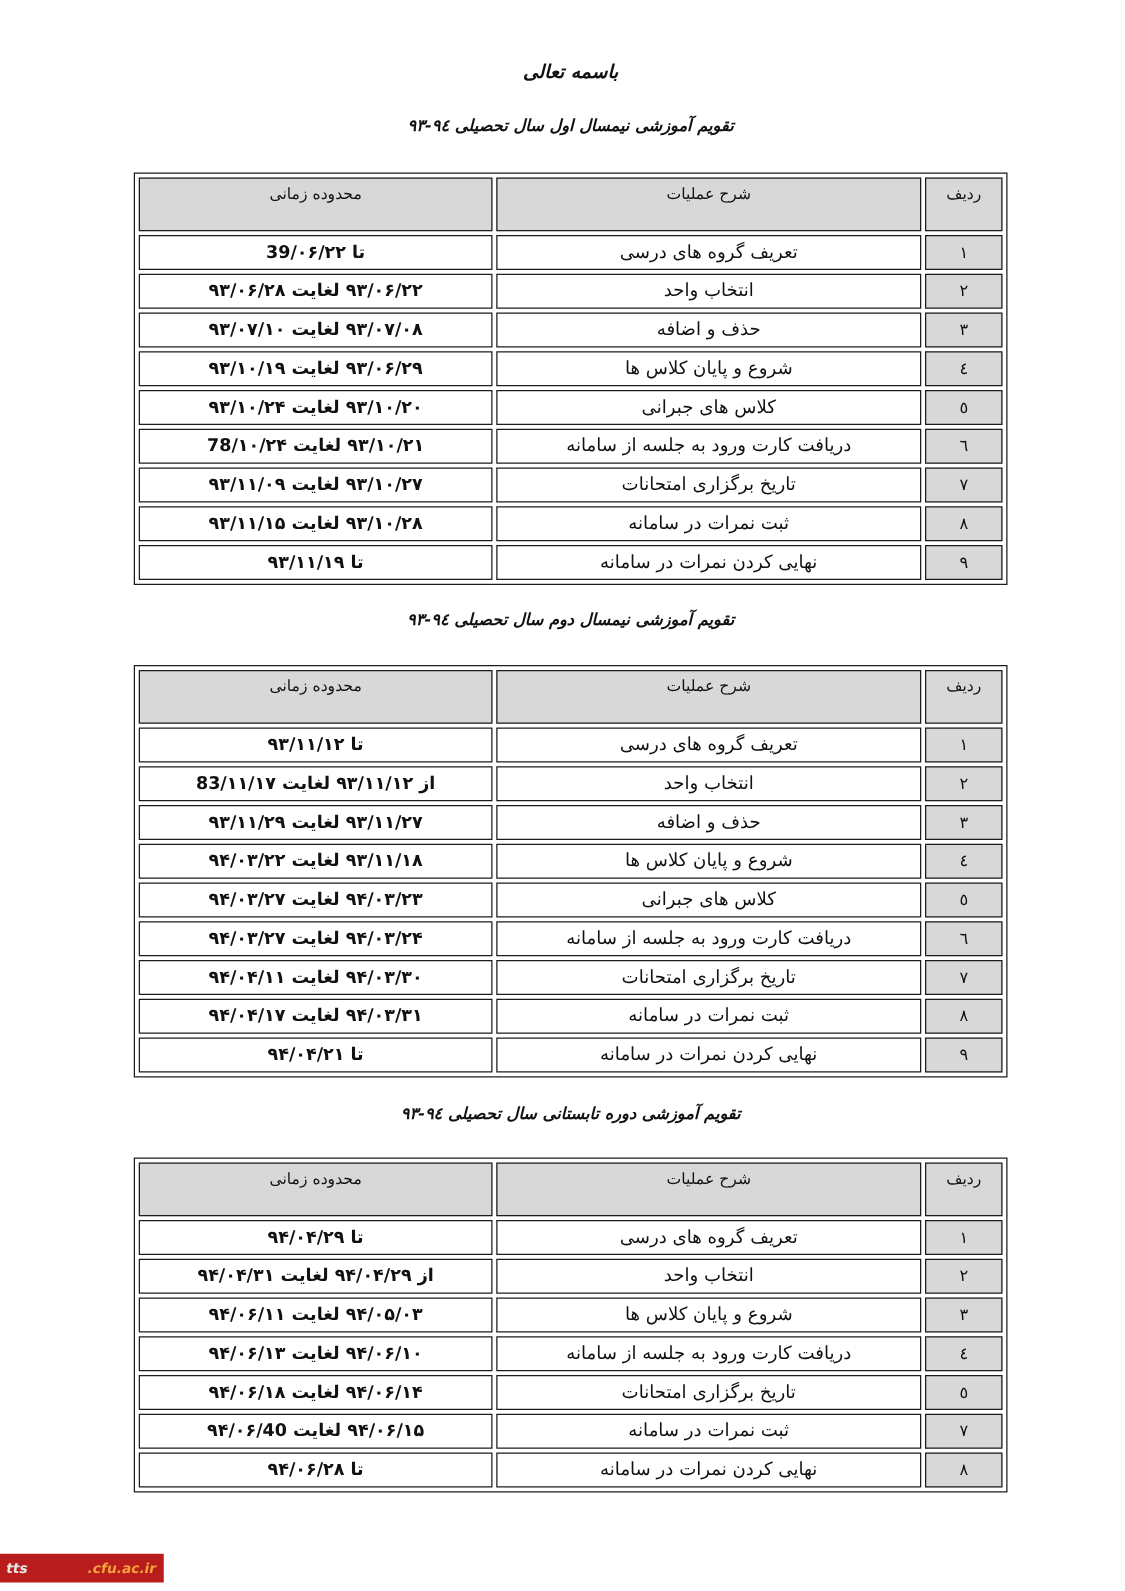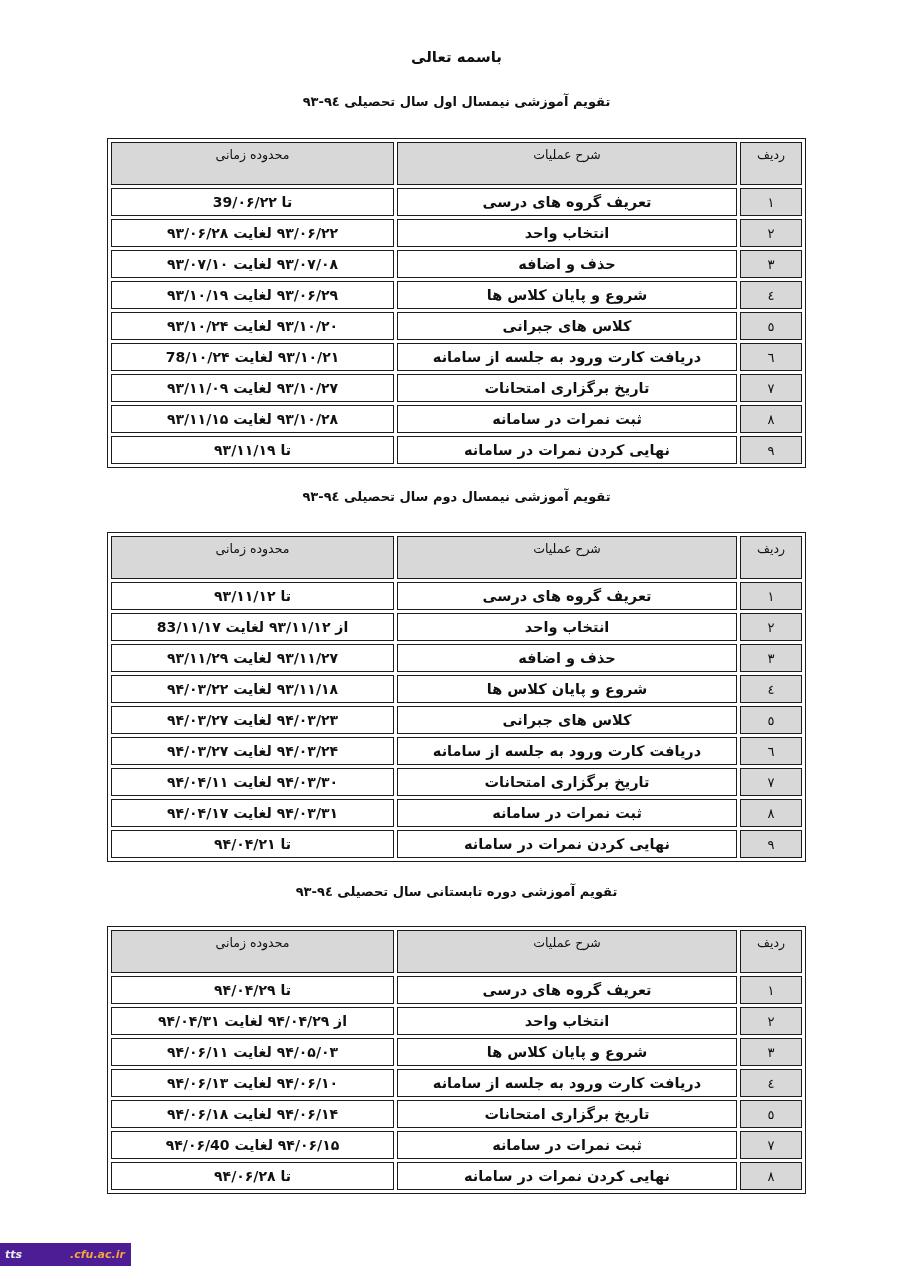--- a/index.html
+++ b/index.html
@@ -1,20 +1,20 @@
 <!DOCTYPE html>
 <html lang="fa" dir="rtl"><head>
 <meta charset="utf-8">
 <style>
   html,body{margin:0;padding:0;}
   body{
     width:900px;height:1273px;position:relative;background:#ffffff;
     font-family:"DejaVu Sans",sans-serif;color:#111;overflow:hidden;
   }
-  .center-line{position:absolute;left:107px;width:699px;text-align:center;}
+  .center-line{position:absolute;left:107px;width:699px;text-align:center;font-style:italic;}
   .bismillah{
     top:48px;font-size:15px;font-weight:700;letter-spacing:2px;
   }
   .section-title{
     font-size:13px;font-weight:700;letter-spacing:2px;white-space:nowrap;
   }
   .t0{top:94px;} .t1{top:489px;} .t2{top:884px;}
   .cal-table-wrap{position:absolute;left:107px;width:699px;}
   .w0{top:138px;} .w1{top:532px;} .w2{top:926px;}
   table.cal-table{
@@ -26,24 +26,24 @@
   }
   col.c-num{width:62px;} col.c-op{width:340px;} col.c-per{width:auto;}
   tr.head-row th{
     background:#d8d8d8;height:36px;vertical-align:top;padding-top:4px;
     font-size:12.5px;font-weight:400;letter-spacing:3px;margin-left:40px;
   }
   tr.data-row td{height:24px;vertical-align:middle;background:#fff;}
   tr.data-row td.num-cell{
     background:#d8d8d8;font-size:13px;font-weight:400;
   }
-  tr.data-row td.op-cell{font-size:14.5px;font-weight:700;}
+  tr.data-row td.op-cell{font-size:14.5px;font-weight:400;}
   tr.data-row td.per-cell{font-size:14px;font-weight:700;}
   .watermark{
-    position:absolute;left:0;top:1243px;height:23px;background:#4c1d95;
+    position:absolute;left:0;top:1243px;height:23px;background:#b91c1c;
     display:flex;align-items:center;padding:0 6px 0 5px;
     font-style:italic;font-weight:700;font-size:11px;direction:ltr;
   }
   .watermark .wm-prefix{color:#e8e8e8;}
   .watermark .wm-suffix{color:#f2a33c;padding-left:48px;}
 </style>
 </head>
 <body>
 
 <div class="center-line bismillah">باسمه تعالی</div>

